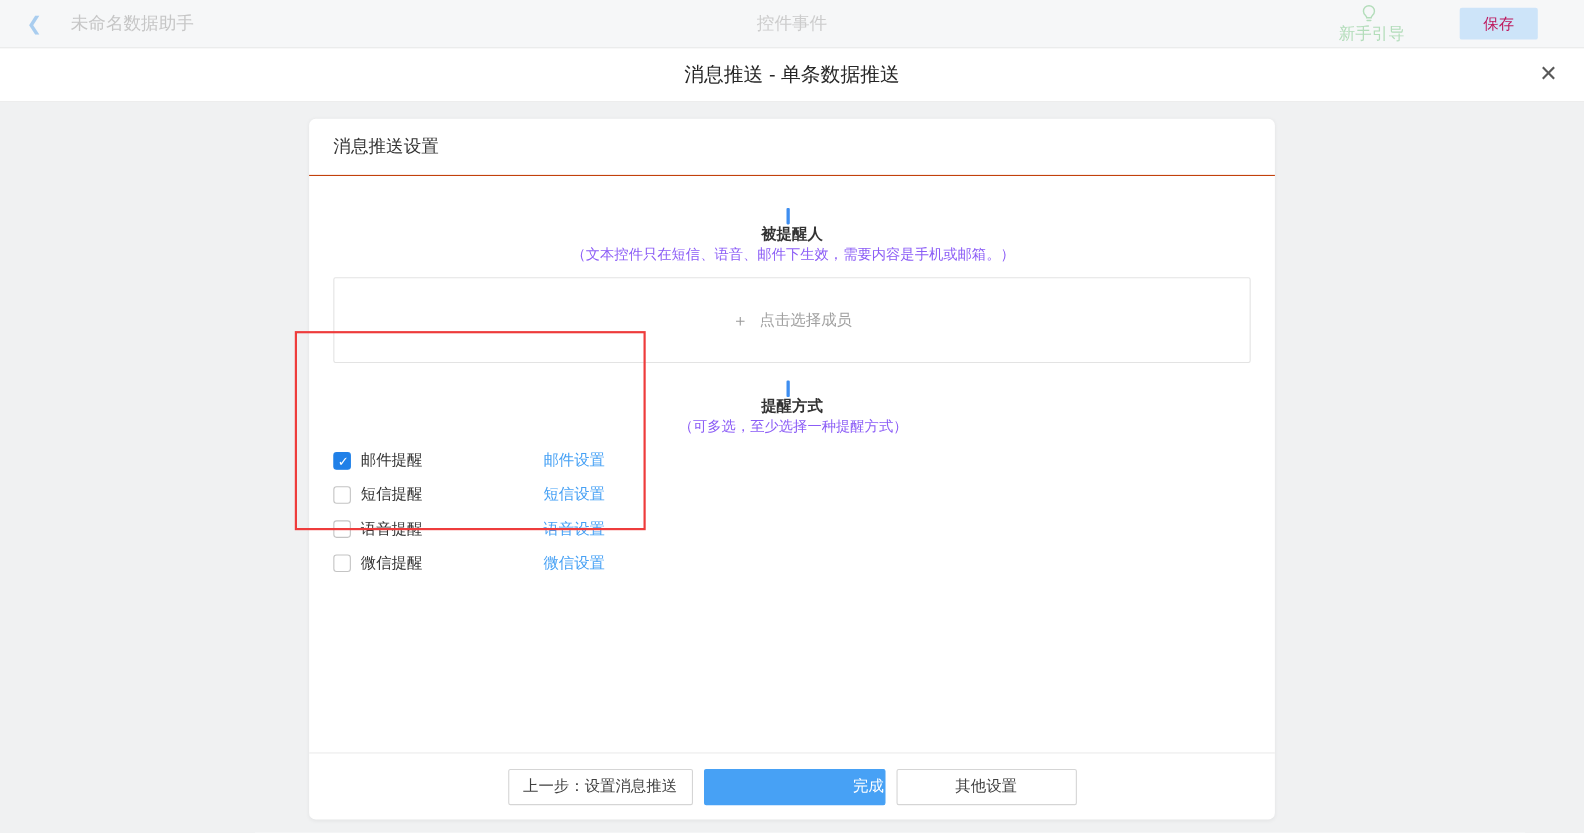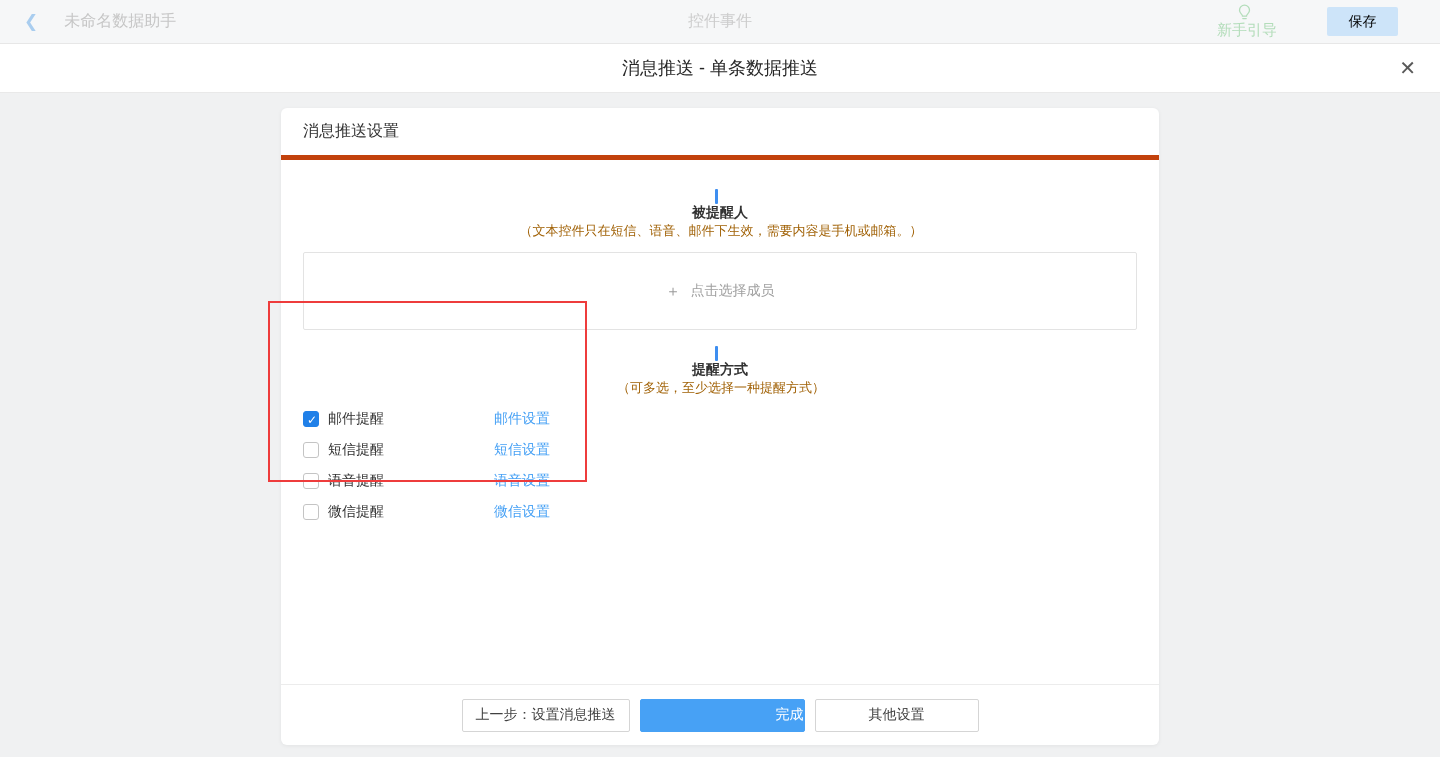--- a/index.html
+++ b/index.html
@@ -25,21 +25,21 @@
   .topbar-title { margin-left: 26px; font-size: 16px; color: #c6c6c6; }
   .topbar-center {
     position: absolute; left: 0; right: 0; text-align: center;
     font-size: 16px; color: #cccccc; pointer-events: none;
   }
   .topbar-right { margin-left: auto; display: flex; align-items: center; margin-right: 42px; }
   .guide { display: flex; align-items: center; color: #b3ddba; font-size: 15px; cursor: pointer; flex-direction: column; }
   .guide svg { margin-right: 6px; display: block; }
   .save-btn {
     margin-left: 50px; width: 71px; height: 29px;
-    background: #cde4f9; color: #000000;
+    background: #cde4f9; color: #be185d;
     border: none; border-radius: 2px; font-size: 14px;
     font-family: inherit; cursor: pointer;
   }
 
   
   .modal-header {
     position: absolute; top: 44px; left: 0; width: 1440px; height: 49px;
     background: #ffffff; border-bottom: 1px solid #e9e9e9;
     display: flex; align-items: center; justify-content: center;
     z-index: 2;
@@ -53,32 +53,32 @@
   
   .card {
     position: absolute; left: 281px; top: 108px; width: 878px; height: 637px;
     background: #ffffff; border-radius: 6px;
     box-shadow: 0 1px 4px rgba(0,0,0,0.06);
     z-index: 2;
   }
   .card-header {
     height: 52px; padding: 0 22px;
     display: flex; align-items: center;
-    border-bottom: 5px solid #c2410c;
+    border-bottom: 1px solid #c2410c;
     font-size: 16px; color: #333;
   }
   .card-body { padding: 0 22px; }
 
   .section-heading { display: flex; align-items: center; margin-top: 29px; flex-direction: column; }
   .section-bar {
     width: 3px; height: 15px; background: #3e8ef0;
     margin-right: 8px; border-radius: 1px;
   }
   .section-label { font-size: 14px; font-weight: bold; color: #333; }
-  .section-note { font-size: 13px; color: #a16207; margin-left: 2px; }
+  .section-note { font-size: 13px; color: #8b5cf6; margin-left: 2px; }
 
   .member-picker {
     margin-top: 12px; height: 78px;
     border: 1px solid #e3e3e3; border-radius: 2px;
     display: flex; align-items: center; justify-content: center;
     color: #a0a0a0; font-size: 14px; cursor: pointer; background: #fff;
   }
   .plus-glyph { font-size: 15px; margin-right: 10px; color: #9a9a9a; }
 
   .remind-section { margin-top: 16px; }

